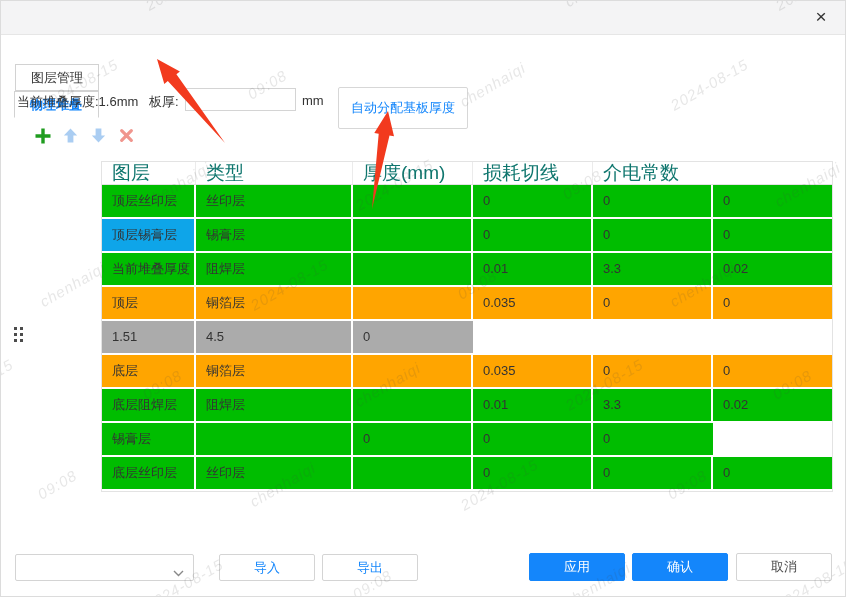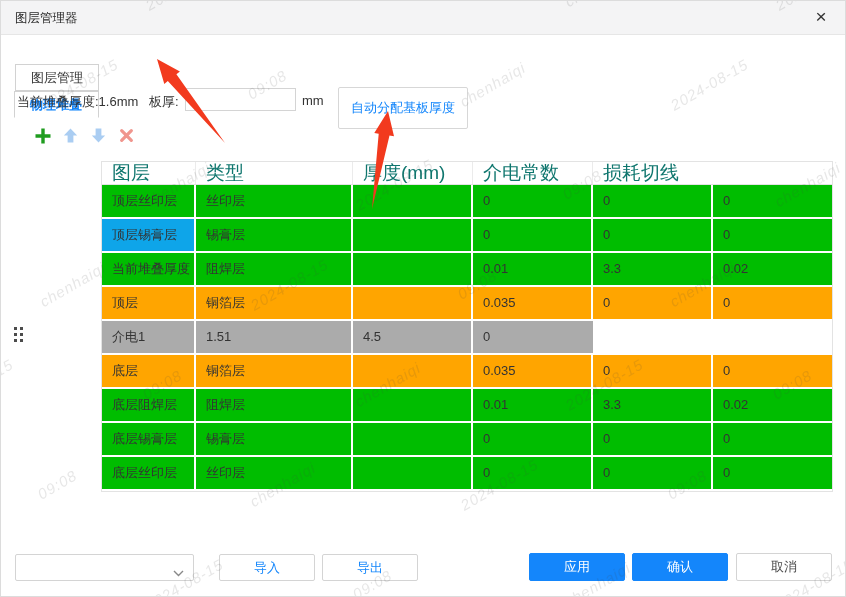--- a/index.html
+++ b/index.html
@@ -103,21 +103,20 @@
   #watermarks span {
     position:absolute; font-size:15px; font-style:italic; letter-spacing:1px;
     color:rgba(70,70,70,0.13); transform:rotate(-30deg); white-space:nowrap;
   }
   .arrows { position:absolute; left:0; top:0; pointer-events:none; z-index:30; }
 </style>
 </head>
 <body>
 
 <div class="titlebar">
-  <span class="title">图层管理器</span>
   <span class="close">×</span>
 </div>
 
 <div class="tabs" id="tabs">
     <div class="tab">图层管理</div>
     <div class="tab active">物理堆叠</div>
   </div>
 
 <span class="lbl" id="current-label">当前堆叠厚度:1.6mm</span>
 <span class="lbl" id="board-label">板厚:</span>
@@ -155,22 +154,22 @@
     <i></i>
     <i></i>
     <i></i>
 </div>
 
 <div class="tbl">
   <div class="tbl-head" id="thead">
       <div class="th">图层</div>
       <div class="th">类型</div>
       <div class="th">厚度(mm)</div>
+      <div class="th">损耗切线</div>
       <div class="th">介电常数</div>
-      <div class="th">损耗切线</div>
     </div>
   <div id="tbody">
       <div class="tr">
         <div class="td" style="background: rgb(0, 189, 0);">顶层丝印层</div>
         <div class="td" style="background: rgb(0, 189, 0);">丝印层</div>
         <div class="td" style="background: rgb(0, 189, 0);"></div>
         <div class="td" style="background: rgb(0, 189, 0);">0</div>
         <div class="td" style="background: rgb(0, 189, 0);">0</div>
         <div class="td" style="background: rgb(0, 189, 0);">0</div>
       </div>
@@ -192,21 +191,20 @@
       </div>
       <div class="tr">
         <div class="td" style="background: rgb(255, 165, 0);">顶层</div>
         <div class="td" style="background: rgb(255, 165, 0);">铜箔层</div>
         <div class="td" style="background: rgb(255, 165, 0);"></div>
         <div class="td" style="background: rgb(255, 165, 0);">0.035</div>
         <div class="td" style="background: rgb(255, 165, 0);">0</div>
         <div class="td" style="background: rgb(255, 165, 0);">0</div>
       </div>
       <div class="tr">
-        <div class="td" style="background: rgb(171, 171, 171);">介电1</div>
         <div class="td" style="background: rgb(171, 171, 171);">1.51</div>
         <div class="td" style="background: rgb(171, 171, 171);">4.5</div>
         <div class="td" style="background: rgb(171, 171, 171);">0</div>
       </div>
       <div class="tr">
         <div class="td" style="background: rgb(255, 165, 0);">底层</div>
         <div class="td" style="background: rgb(255, 165, 0);">铜箔层</div>
         <div class="td" style="background: rgb(255, 165, 0);"></div>
         <div class="td" style="background: rgb(255, 165, 0);">0.035</div>
         <div class="td" style="background: rgb(255, 165, 0);">0</div>
@@ -214,21 +212,20 @@
       </div>
       <div class="tr">
         <div class="td" style="background: rgb(0, 189, 0);">底层阻焊层</div>
         <div class="td" style="background: rgb(0, 189, 0);">阻焊层</div>
         <div class="td" style="background: rgb(0, 189, 0);"></div>
         <div class="td" style="background: rgb(0, 189, 0);">0.01</div>
         <div class="td" style="background: rgb(0, 189, 0);">3.3</div>
         <div class="td" style="background: rgb(0, 189, 0);">0.02</div>
       </div>
       <div class="tr">
-        <div class="td" style="background: rgb(0, 189, 0);">底层锡膏层</div>
         <div class="td" style="background: rgb(0, 189, 0);">锡膏层</div>
         <div class="td" style="background: rgb(0, 189, 0);"></div>
         <div class="td" style="background: rgb(0, 189, 0);">0</div>
         <div class="td" style="background: rgb(0, 189, 0);">0</div>
         <div class="td" style="background: rgb(0, 189, 0);">0</div>
       </div>
       <div class="tr">
         <div class="td" style="background: rgb(0, 189, 0);">底层丝印层</div>
         <div class="td" style="background: rgb(0, 189, 0);">丝印层</div>
         <div class="td" style="background: rgb(0, 189, 0);"></div>

